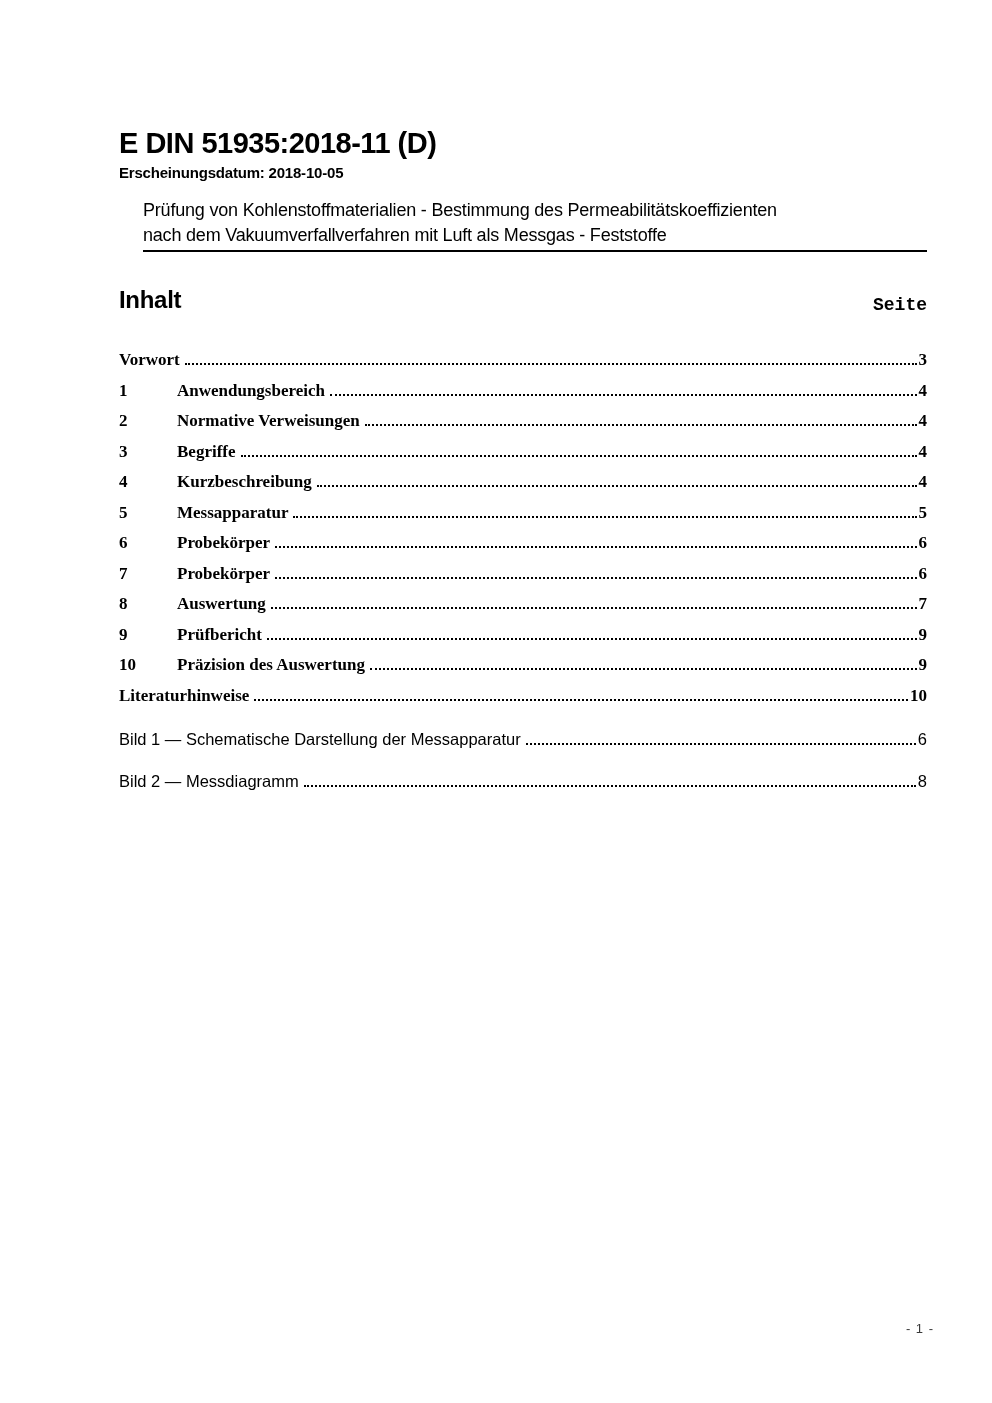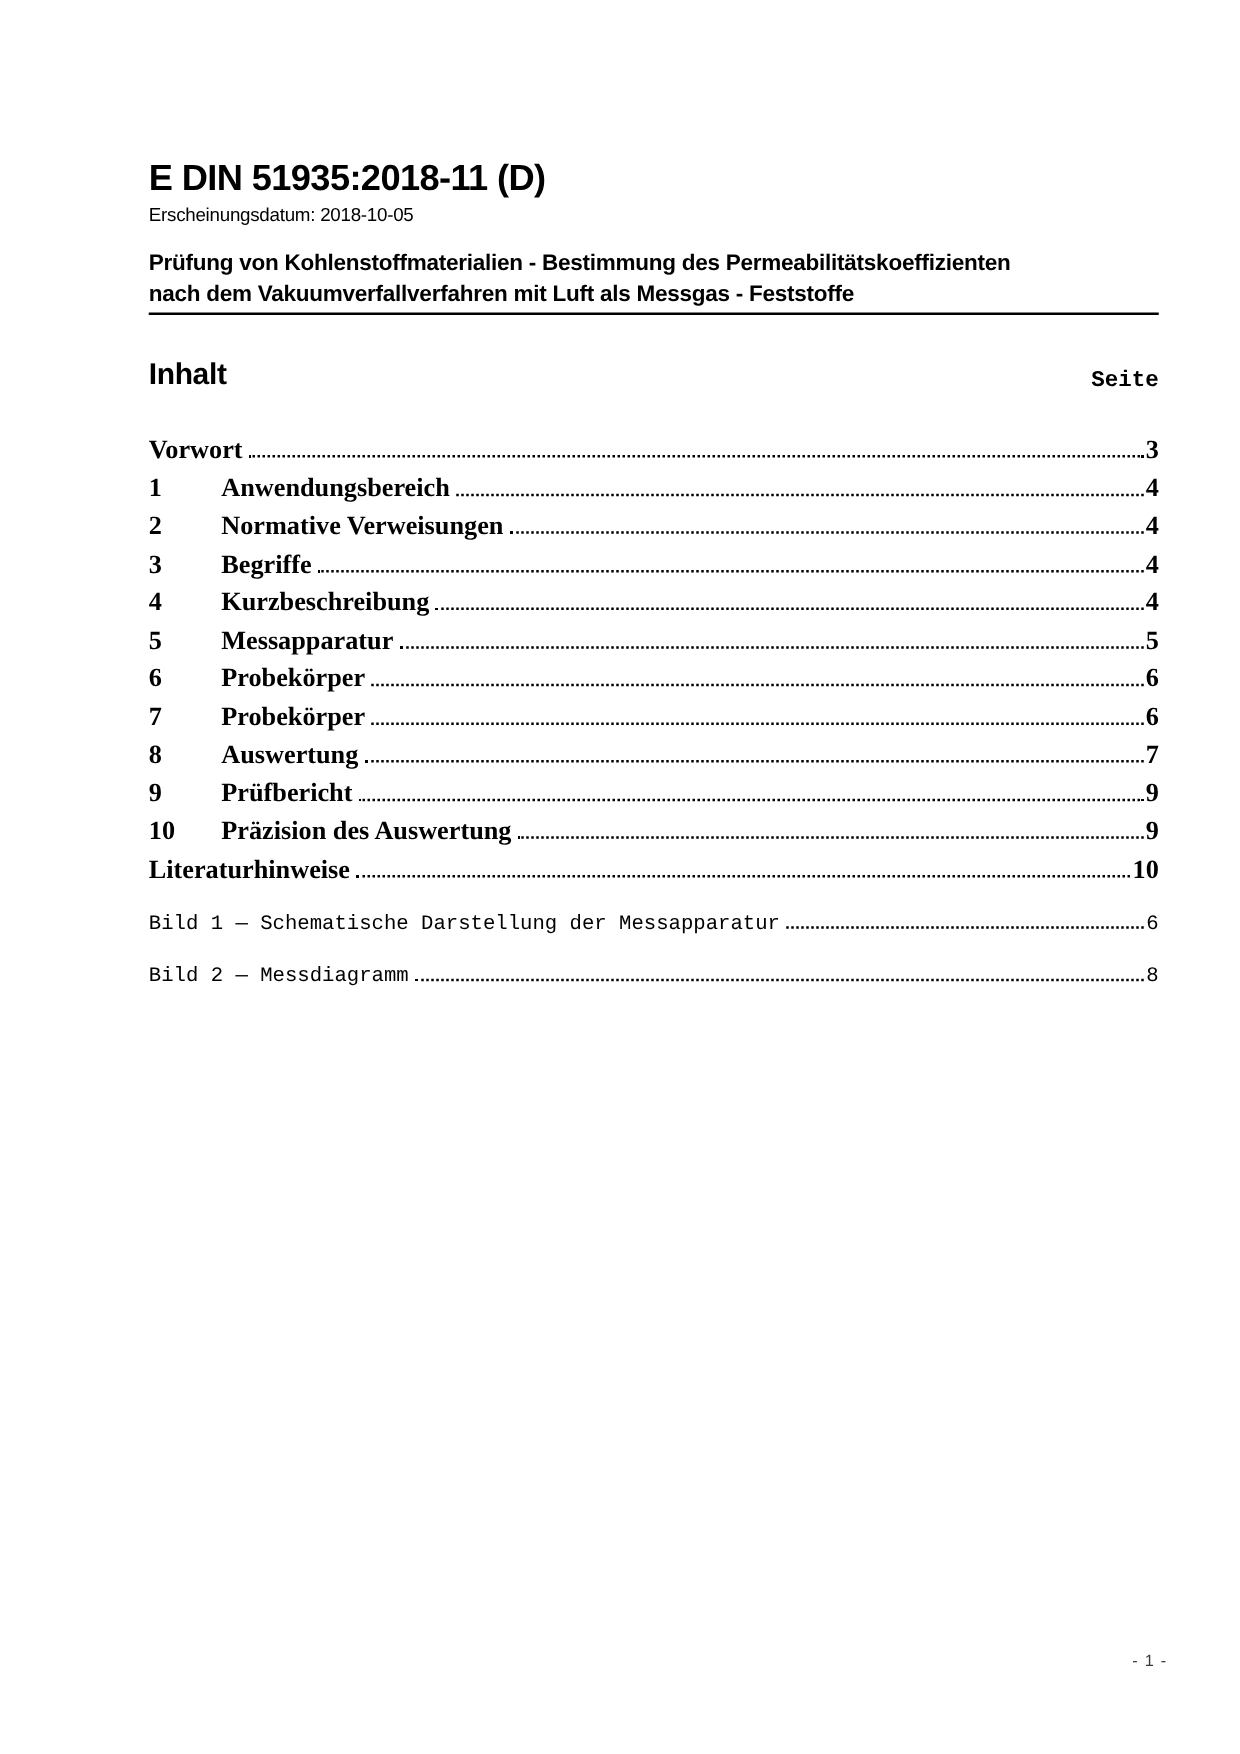--- a/index.html
+++ b/index.html
@@ -22,32 +22,33 @@
   .doc-number {
     font-size: 29px;
     font-weight: bold;
     letter-spacing: -0.5px;
     line-height: 34px;
     font-family: "Liberation Sans", "DejaVu Sans", sans-serif;
   }
   .pub-date {
     margin-top: 4px;
     font-size: 15px;
-    font-weight: normal;
+    font-weight: bold;
     letter-spacing: -0.2px;
     line-height: 18px;
   }
   .doc-title {
     margin-top: 16px;
     font-size: 18px;
-    font-weight: bold;
+    font-weight: normal;
     letter-spacing: -0.2px;
     line-height: 25px;
     padding-bottom: 2px;
     border-bottom: 2px solid #000;
+    margin-left: 24px;
   }
   .doc-title .line { white-space: nowrap; }
   
   .toc-heading-row {
     margin-top: 34px;
     display: flex;
     justify-content: space-between;
     align-items: flex-end;
   }
   .toc-heading {
@@ -62,21 +63,21 @@
     line-height: 18px;
     font-family: Liberation Mono, monospace;
   }
   
   .toc-list { margin-top: 36px; }
   .toc-row {
     display: flex;
     align-items: baseline;
     font-family: "Liberation Serif", "DejaVu Serif", serif;
     font-weight: bold;
-    font-size: 21px;
+    font-size: 17px;
     line-height: 19px;
     margin-bottom: 11.5px;
   }
   .toc-num { width: 58px; flex: 0 0 58px; }
   .toc-label { white-space: nowrap; }
   .dots {
     flex: 1;
     height: 14px;
     border-bottom: 2px dotted #000;
     margin: 0 2px 0 5px;
@@ -86,21 +87,21 @@
   
   .figures-heading {
     margin-top: 38px;
     font-size: 15px;
     font-weight: bold;
     line-height: 18px;
   }
   .figure-row {
     display: flex;
     align-items: baseline;
-    font-family: Liberation Mono, monospace;
+    font-family: Liberation Sans, sans-serif;
     font-weight: normal;
     font-size: 16.5px;
     line-height: 20px;
   }
   .figure-row.first { margin-top: 24px; }
   .figure-row.second { margin-top: 22px; }
   
   .page-footer {
     position: absolute;
     top: 1320px;

